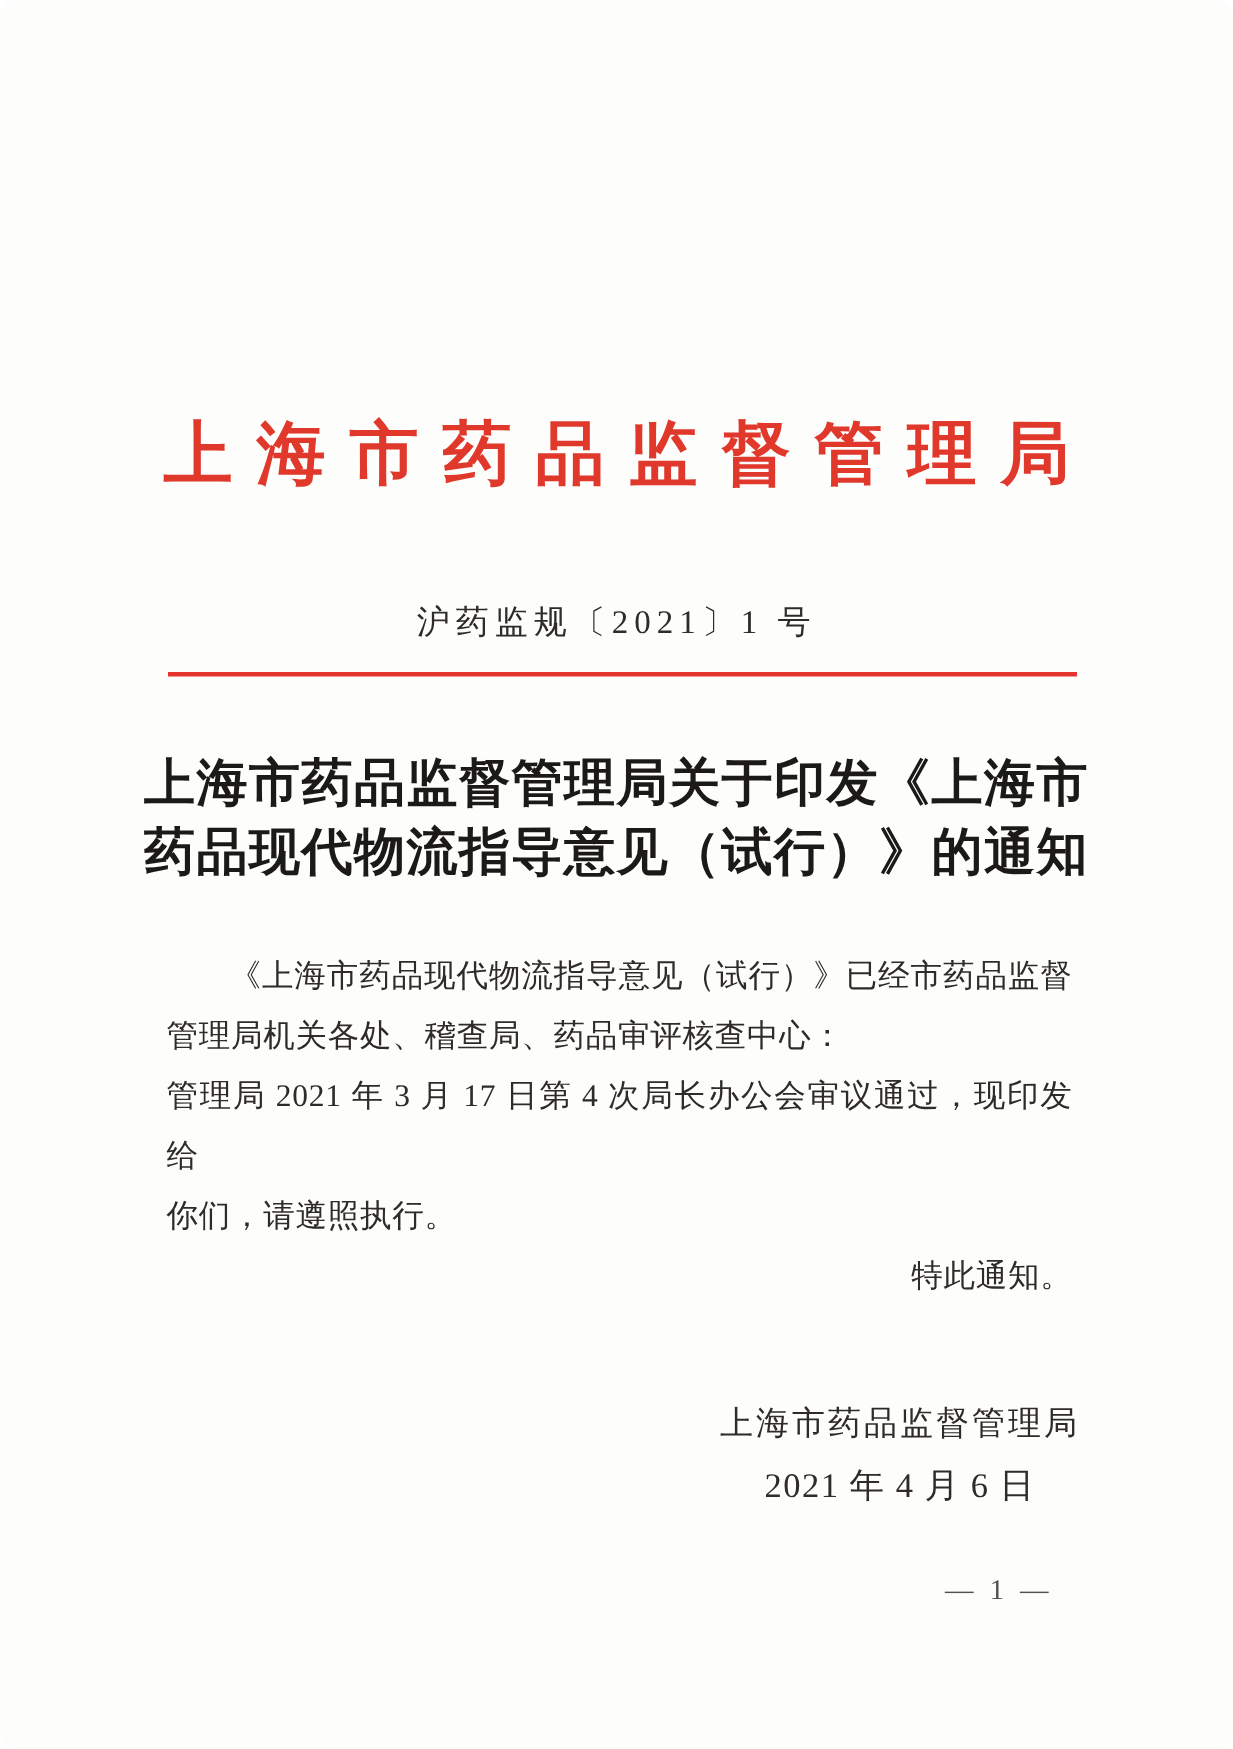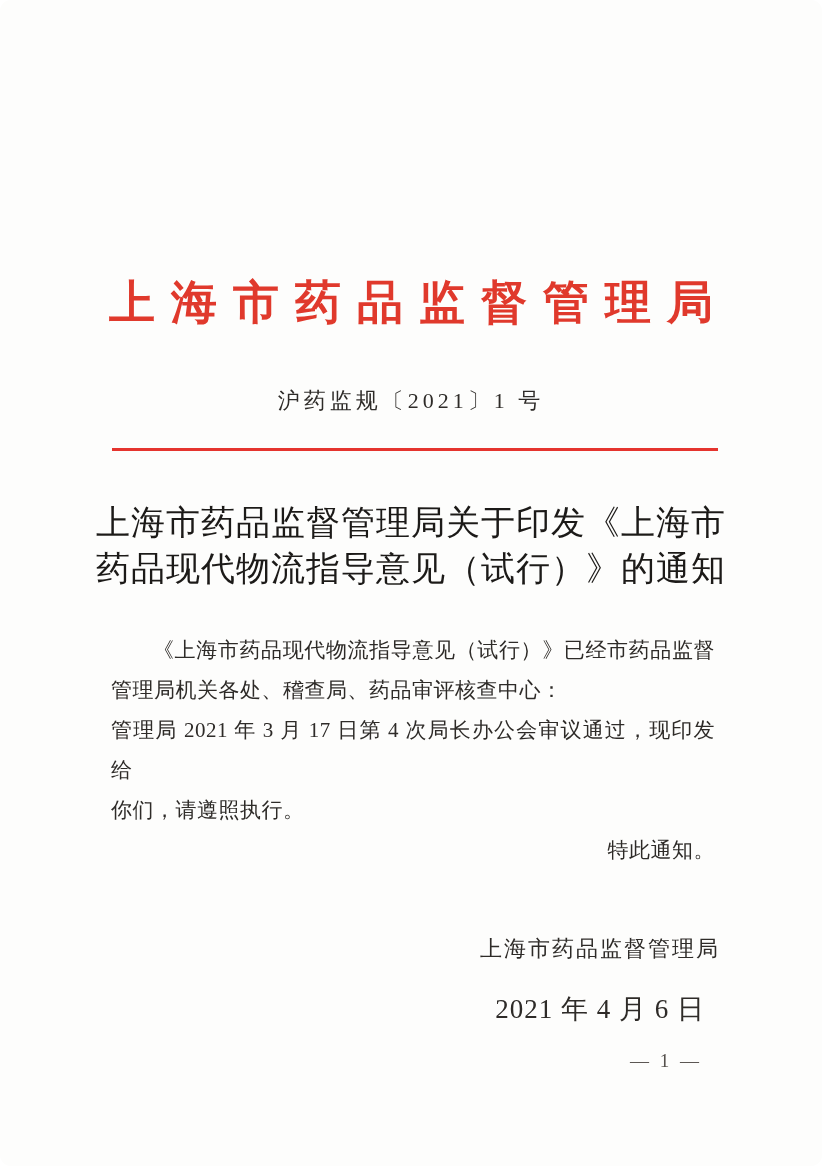--- a/index.html
+++ b/index.html
@@ -30,21 +30,21 @@
     font-weight: bold;
     color: var(--header-red, #e0392c);
     letter-spacing: 16px;
     text-indent: 16px;
     white-space: nowrap;
   }
 
   
   .doc-number {
     position: absolute;
-    top: 386px;
+    top: 400px;
     left: 0;
     width: 100%;
     text-align: center;
     font-size: 22px;
     color: var(--body-text, #2e2b28);
     letter-spacing: 4px;
     white-space: nowrap;
   }
 
   
@@ -58,21 +58,21 @@
   }
 
   
   .notice-title {
     position: absolute;
     top: 500px;
     left: 0;
     width: 100%;
     text-align: center;
     font-size: 34px;
-    font-weight: normal;
+    font-weight: bold;
     color: var(--title-text, #1c1a18);
     line-height: 46px;
     letter-spacing: 1px;
   }
 
   
   .body-block {
     position: absolute;
     top: 630px;
     left: 111px;
@@ -105,24 +105,23 @@
     color: var(--body-text, #2e2b28);
   }
 
   .signature-agency {
     font-size: 22px;
     letter-spacing: 2px;
     white-space: nowrap;
   }
 
   .signature-date {
-    font-size: 27px;
+    font-size: 23px;
     letter-spacing: 1px;
     white-space: nowrap;
-    margin-top: 16px;
   }
 
   
   .page-number {
     position: absolute;
     top: 1050px;
     right: 120px;
     font-size: 19px;
     color: var(--page-number-gray, #55504c);
     letter-spacing: 3px;

